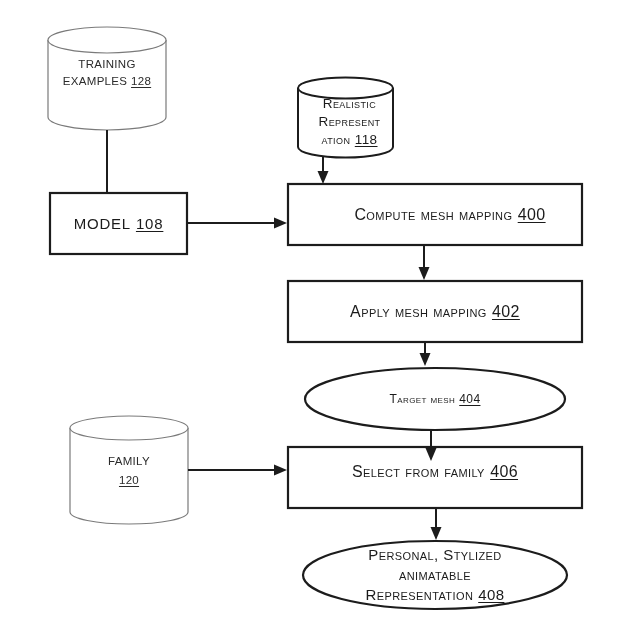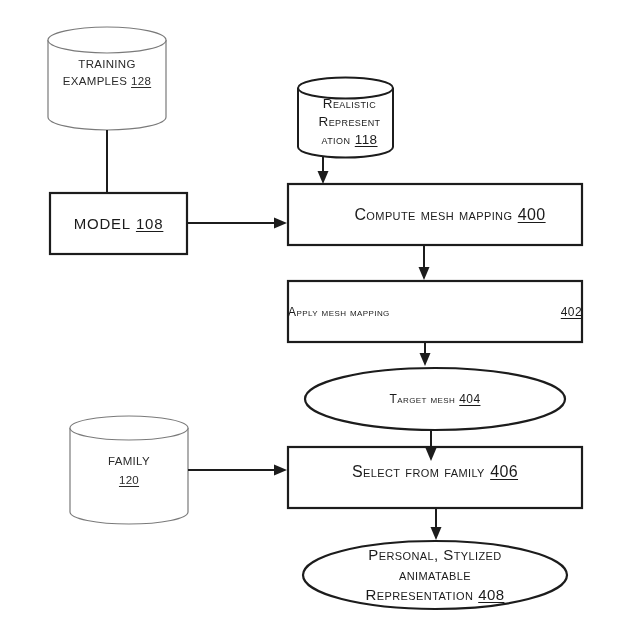--- a/index.html
+++ b/index.html
@@ -14,21 +14,21 @@
   }
   .sc { font-variant: small-caps; letter-spacing:0.4px; }
   .flexc { display:flex; align-items:center; justify-content:center; }
   .ref { text-decoration:underline; text-underline-offset:2px; }
   span + .ref { margin-left:0.33em; }
 
   .t128  { left:48px;  top:56px;  width:118px; font-size:11.5px; line-height:16.5px; color:#2b2b2b; letter-spacing:0.3px;text-align:center; }
   .t118  { left:297px; top:95px;  width:105px;  font-size:13.5px; line-height:18px; }
   .tmodel{ left:50px;  top:193px; width:137px; height:61px; font-size:15px; letter-spacing:0.8px; }
   .t400  { left:288px; top:184px; width:300px; height:61px; font-size:16px;padding-left:12px; }
-  .t402  { left:288px; top:281px; width:294px; height:61px; font-size:12px;justify-content:space-between; }
+  .t402  { left:288px; top:281px; width:294px; height:61px; font-size:16px; }
   .t404  { left:305px; top:368px; width:260px; height:62px; font-size:12px; }
   .tfam  { left:70px;  top:452px; width:118px; font-size:11.5px; line-height:19px; color:#2b2b2b; letter-spacing:0.3px; }
   .t406  { left:288px; top:441px; width:294px; height:61px; font-size:16px; }
   .t408  { left:303px; top:541px; width:264px; height:68px; font-size:15px; line-height:20px; }
 </style>
 </head>
 <body>
 
 <div class="stage">
 

